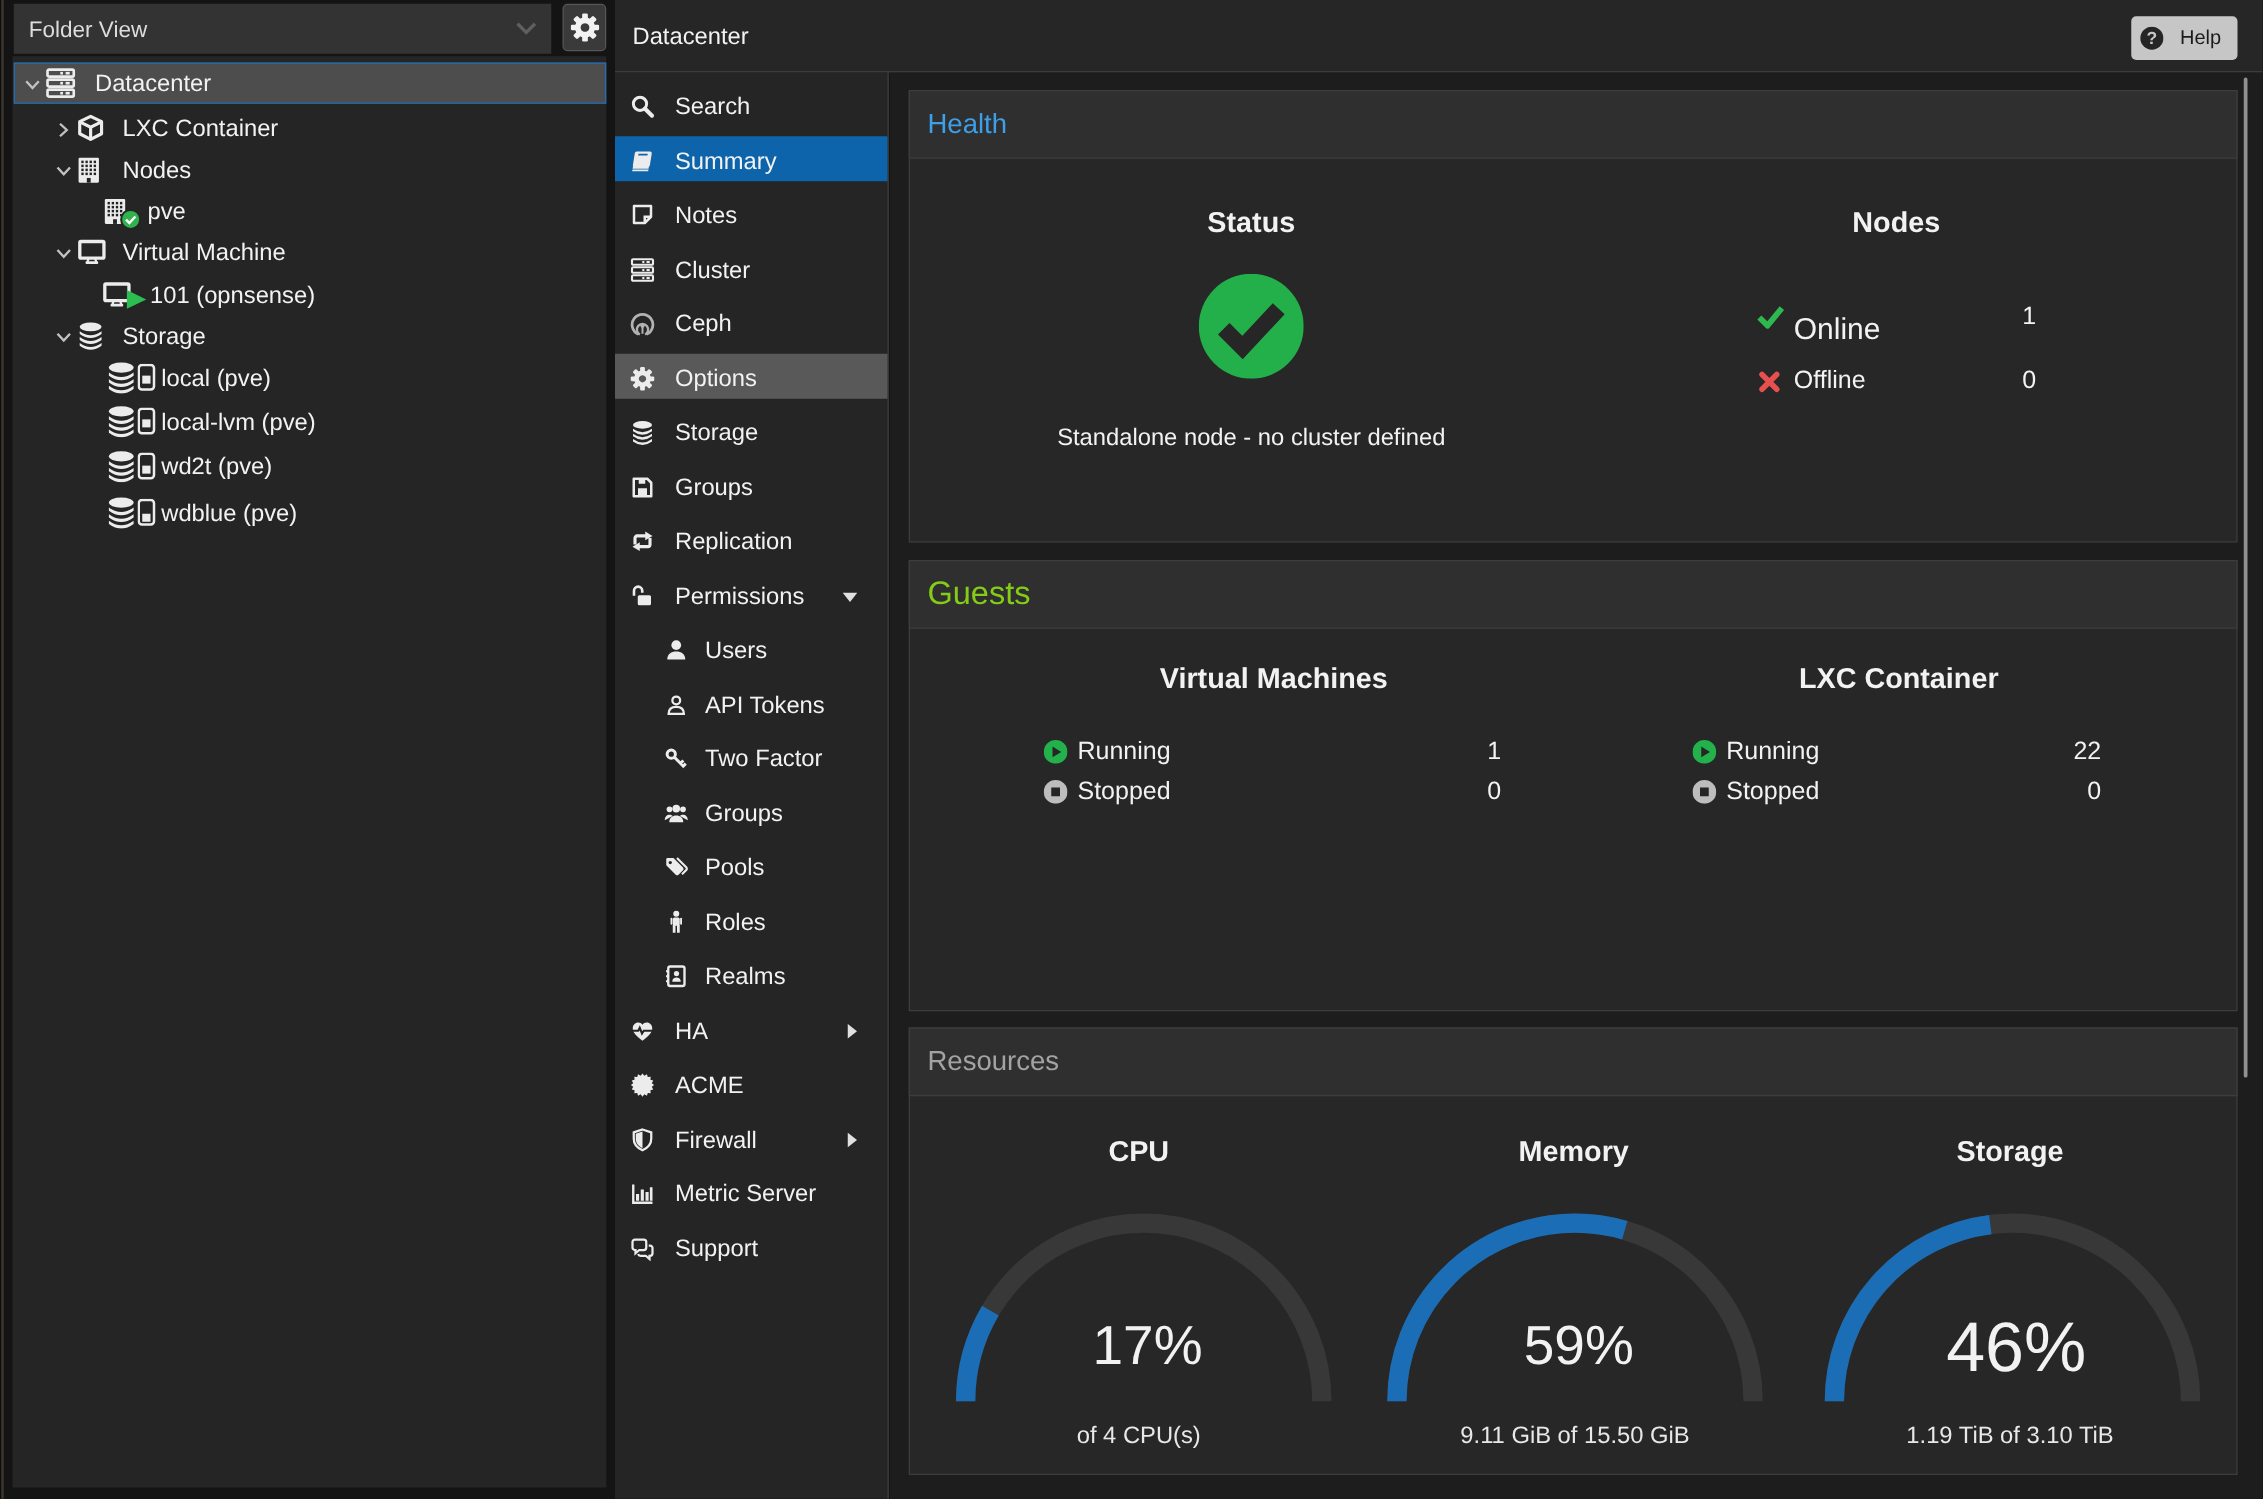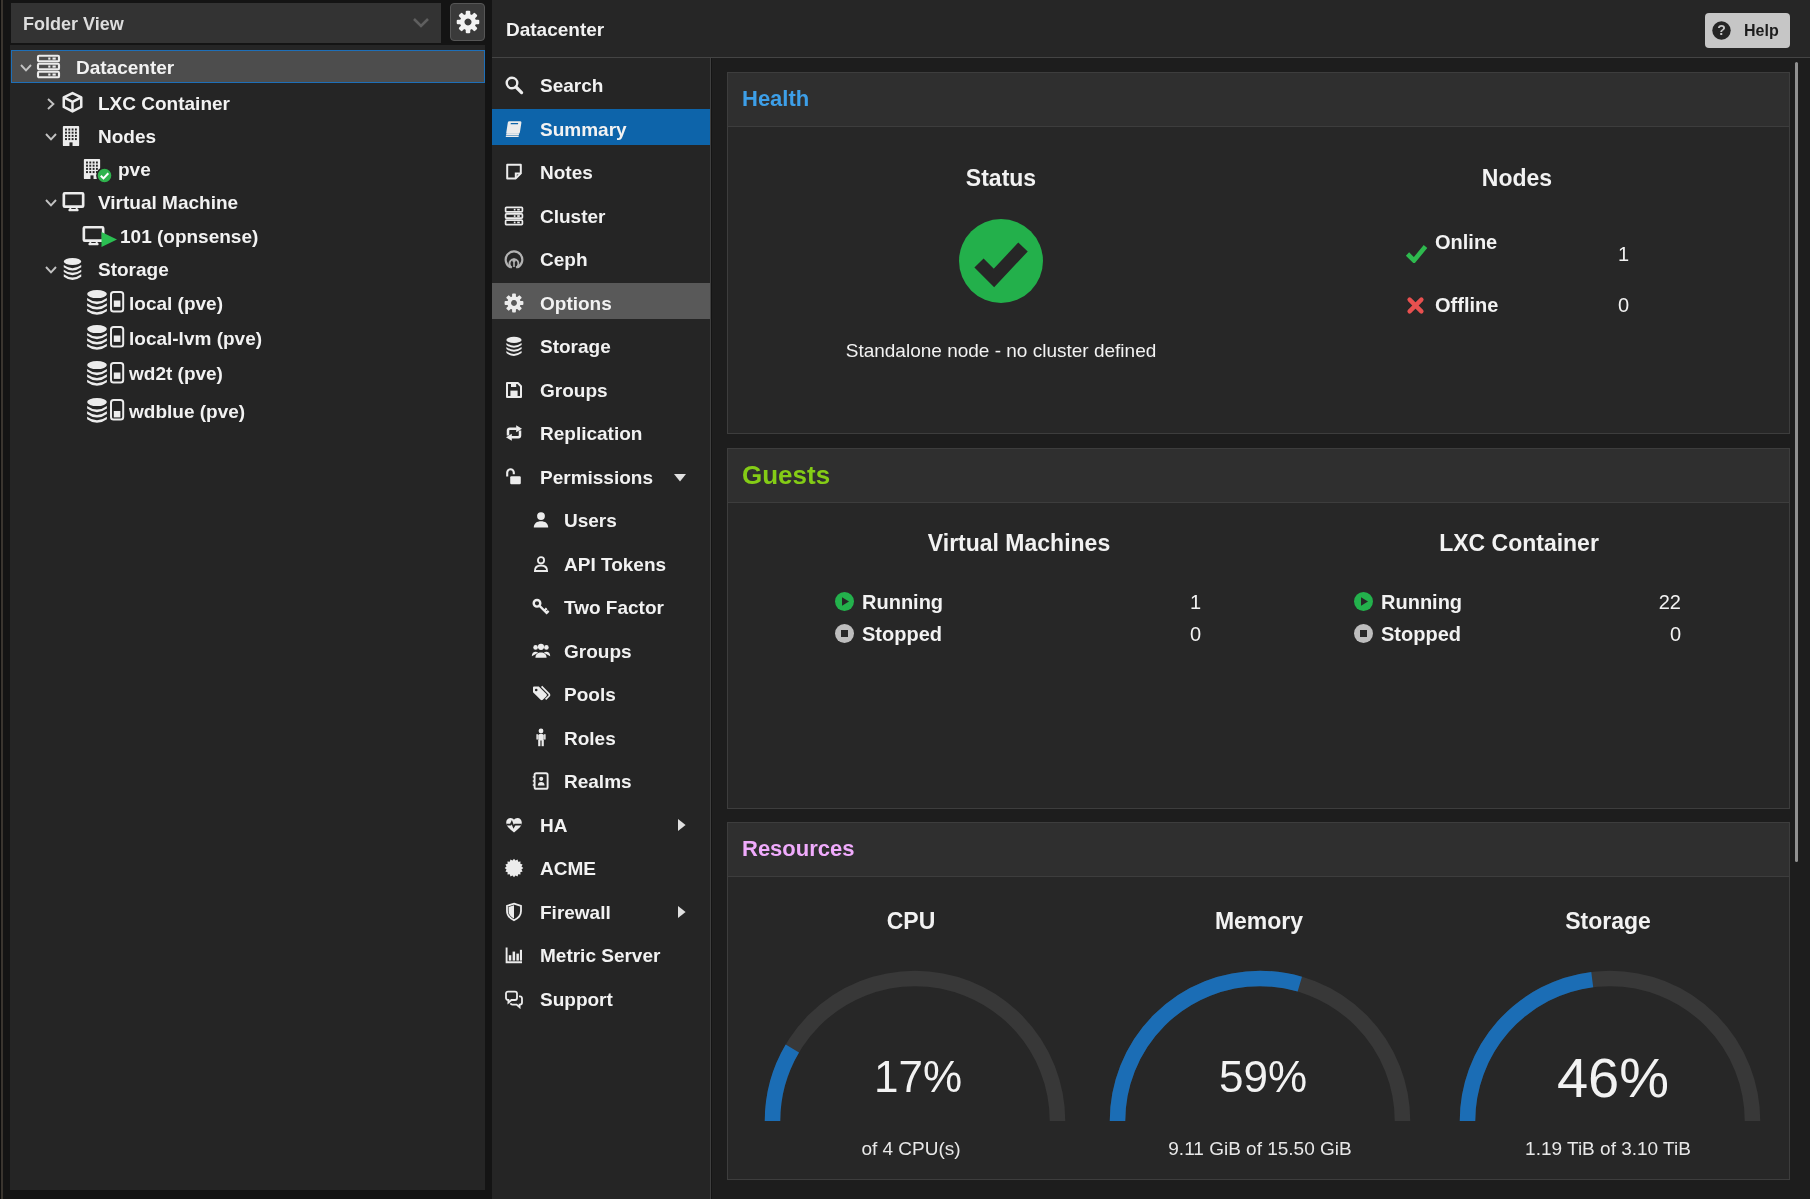--- a/index.html
+++ b/index.html
@@ -1,17 +1,17 @@
 <!DOCTYPE html>
 <html><head><meta charset="utf-8"><style>
 
 html,body{margin:0;padding:0;width:1810px;height:1199px;background:#141414;overflow:hidden;
  font-family:"Liberation Sans",sans-serif;color:#f2f2f2;}
 .abs{position:absolute;}
-.vc{position:absolute;transform:translateY(-50%);white-space:nowrap;font-weight:bold;}
+.vc{position:absolute;transform:translateY(-50%);white-space:nowrap;}
 .cc{position:absolute;transform:translate(-50%,-50%);white-space:nowrap;}
 .rc{position:absolute;transform:translate(-100%,-50%);white-space:nowrap;}
 .t19{font-size:19px;}
 .hd{font-size:23px;font-weight:bold;}
 
 </style></head><body>
 <div class="abs" style="left:0;top:0;width:1px;height:1199px;background:#0c0c0c"></div>
 <div class="abs" style="left:1px;top:0;width:2px;height:1199px;background:#3a352f"></div>
 <div class="abs" style="left:11px;top:3px;width:430px;height:40px;background:#333333"></div>
 <div class="vc" style="left:23px;top:24px;color:#dddddd;font-size:18px">Folder View</div>
@@ -355,21 +355,21 @@
 <div class="cc hd" style="left:1001px;top:178px">Status</div>
 <svg class="abs" style="left:959px;top:219px" width="84" height="84" viewBox="0 0 84 84">
     <circle cx="42" cy="42" r="42" fill="#23b04b"></circle>
     <path d="M20 44 L35 59 L64 28" fill="none" stroke="#262626" stroke-width="13"></path>
   </svg>
 <div class="cc t19" style="left:1001px;top:351px">Standalone node - no cluster defined</div>
 <div class="cc hd" style="left:1517px;top:178px">Nodes</div>
 <svg class="abs" style="left:1405px;top:244px" width="23" height="19" viewBox="0 0 23 19">
     <path d="M2.5 10 L9 16.5 L20.5 2.5" fill="none" stroke="#2eb94e" stroke-width="4.6"></path>
   </svg>
-<div class="vc" style="left:1435px;top:242px;font-size:20px">Online</div>
+<div class="vc" style="left:1435px;top:264px;font-size:24px">Online</div>
 <div class="rc" style="left:1629px;top:254px;font-size:20px">1</div>
 <svg class="abs" style="left:1406px;top:296px" width="19" height="19" viewBox="0 0 19 19">
     <path d="M3.6 3.6 L15.4 15.4 M15.4 3.6 L3.6 15.4" stroke="#e8504f" stroke-width="4.4" stroke-linecap="round"></path>
   </svg>
 <div class="vc" style="left:1435px;top:305px;font-size:20px">Offline</div>
 <div class="rc" style="left:1629px;top:305px;font-size:20px">0</div>
 <div class="abs" style="left:727px;top:448px;width:1061px;height:359px;background:#272727;border:1px solid #3d3d3d"></div>
 <div class="abs" style="left:727px;top:448px;width:1047px;height:53px;background:#2f2f2f;border:1px solid #3d3d3d;border-bottom:1px solid #3d3d3d;padding-left:14px"></div>
 <div class="vc" style="left:742px;top:475px;font-size:26px;color:#84cc16">Guests</div>
 <div class="cc hd" style="left:1019px;top:543px">Virtual Machines</div>
@@ -393,21 +393,21 @@
 <div class="vc" style="left:1381px;top:602px;font-size:20px">Running</div>
 <div class="rc" style="left:1681px;top:602px;font-size:20px">22</div>
 <svg class="abs" style="left:1353.5px;top:623.5px" width="19" height="19" viewBox="0 0 19 19">
     <circle cx="9.5" cy="9.5" r="9.5" fill="#bdbdbd"></circle>
     <rect x="6" y="6" width="7" height="7" fill="#262626"></rect>
   </svg>
 <div class="vc" style="left:1381px;top:634px;font-size:20px">Stopped</div>
 <div class="rc" style="left:1681px;top:634px;font-size:20px">0</div>
 <div class="abs" style="left:727px;top:822px;width:1061px;height:356px;background:#272727;border:1px solid #3d3d3d"></div>
 <div class="abs" style="left:727px;top:822px;width:1047px;height:53px;background:#2f2f2f;border:1px solid #3d3d3d;border-bottom:1px solid #3d3d3d;padding-left:14px"></div>
-<div class="vc" style="left:742px;top:849px;font-size:22px;color:#f0abfc">Resources</div>
+<div class="vc" style="left:742px;top:849px;font-size:22px;color:#a3a3a3">Resources</div>
 <div class="cc hd" style="left:911px;top:921px">CPU</div>
 <svg class="abs" style="left:745px;top:961px" width="340" height="172" viewBox="0 0 340 172">
     <path d="M 27.5 160 A 142.5 142.5 0 0 1 312.5 160" fill="none" stroke="#383838" stroke-width="15.5"></path>
     <path d="M 27.5 160 A 142.5 142.5 0 0 1 312.5 160" fill="none" stroke="#1b6db5" stroke-width="15.5" stroke-dasharray="76.1 448"></path>
   </svg>
 <div class="cc" style="left:918px;top:1077px;font-size:44px">17%</div>
 <div class="cc t19" style="left:911px;top:1149px;color:#e8e8e8">of 4 CPU(s)</div>
 <div class="cc hd" style="left:1259px;top:921px">Memory</div>
 <svg class="abs" style="left:1090px;top:961px" width="340" height="172" viewBox="0 0 340 172">
     <path d="M 27.5 160 A 142.5 142.5 0 0 1 312.5 160" fill="none" stroke="#383838" stroke-width="15.5"></path>

